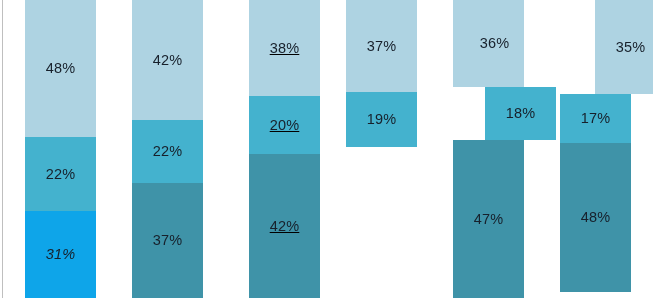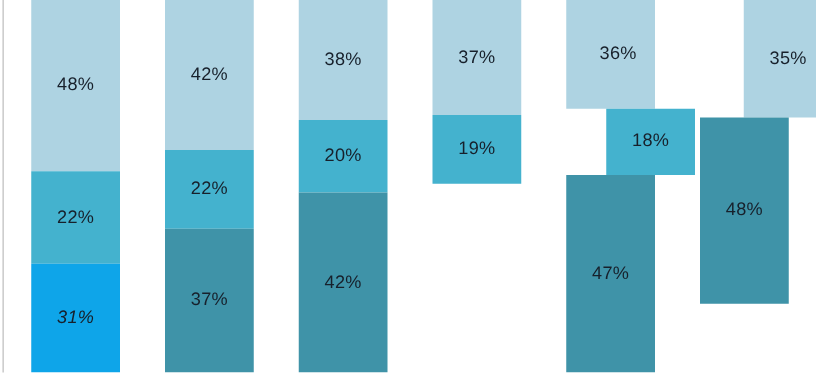--- a/index.html
+++ b/index.html
@@ -94,21 +94,21 @@
         <div class="bar-segment" style="height: 120px; background: rgb(174, 211, 226);">
           <span class="seg-label">42%</span>
         </div>
         <div class="bar-segment" style="height: 63px; background: rgb(68, 178, 206);">
           <span class="seg-label">22%</span>
         </div>
         <div class="bar-segment" style="height: 115px; background: rgb(63, 147, 168);">
           <span class="seg-label">37%</span>
         </div>
       </div>
-      <div class="bar-column" style="left: 239px;">
+      <div class="bar-column" style="left: 249px; text-decoration: underline;">
         <div class="bar-segment" style="height: 96px; background: rgb(174, 211, 226);">
           <span class="seg-label">38%</span>
         </div>
         <div class="bar-segment" style="height: 58px; background: rgb(68, 178, 206);">
           <span class="seg-label">20%</span>
         </div>
         <div class="bar-segment" style="height: 144px; background: rgb(63, 147, 168);">
           <span class="seg-label">42%</span>
         </div>
       </div>
@@ -128,20 +128,23 @@
           <span class="seg-label">18%</span>
         </div>
         <div class="bar-segment" style="height: 158px; background: rgb(63, 147, 168);">
           <span class="seg-label">47%</span>
         </div>
       </div>
       <div class="bar-column" style="left: 560px;">
         <div class="bar-segment" style="height: 94px; background: rgb(174, 211, 226); margin-left: 35px;">
           <span class="seg-label">35%</span>
         </div>
+        <div class="bar-segment" style="height: 49px; background: rgb(68, 178, 206);">
+          <span class="seg-label">17%</span>
+        </div>
         <div class="bar-segment" style="height: 149px; background: rgb(63, 147, 168);">
           <span class="seg-label">48%</span>
         </div>
       </div>
     </div>
 
   <div id="bottom-mask"></div>
 
 </div>
 

